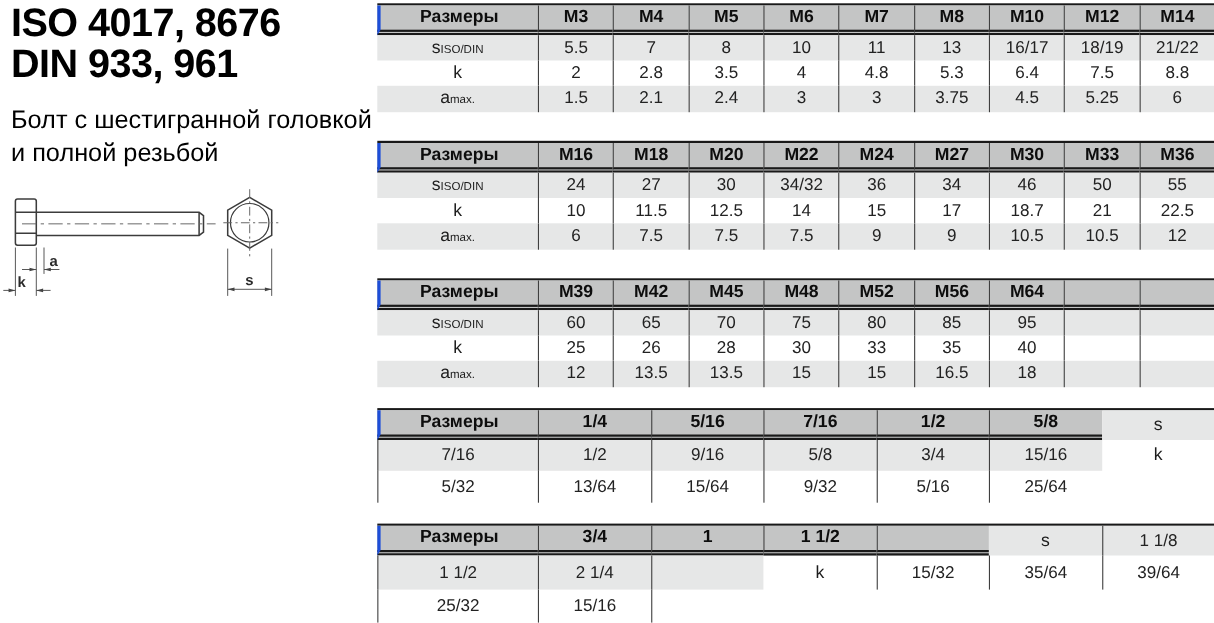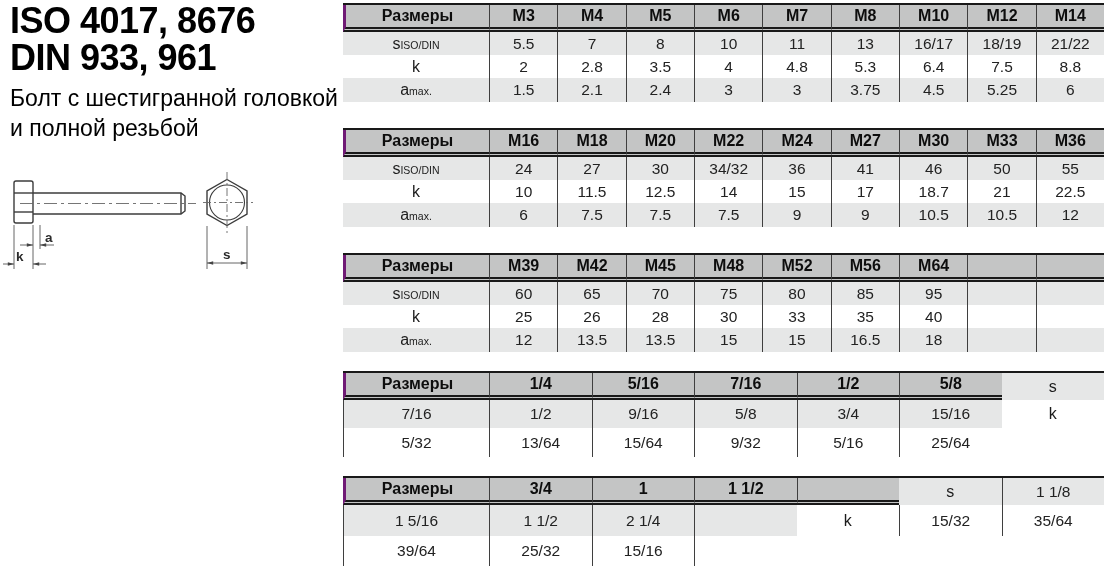--- a/index.html
+++ b/index.html
@@ -4,37 +4,37 @@
 <style>
   html,body{margin:0;padding:0}
   body{
     width:1104px;height:566px;position:relative;overflow:hidden;
     background:#ffffff;font-family:"Liberation Sans",sans-serif;
   }
   
   .brand{position:absolute;left:10px;top:2px;width:340px}
   .brand .big{font-size:36px;font-weight:bold;color:#000;line-height:37px;letter-spacing:-0.5px}
   .brand .sub{font-size:23px;color:#000;line-height:30px}
-  .brand .sub.first{margin-top:7px}
+  .brand .sub.first{margin-top:17px}
   
   .drawing{position:absolute;left:0;top:163px;width:300px;height:145px}
   
   .dtable{
     position:absolute;left:343px;width:761px;display:grid;
     border-top:2.5px solid #191919;background:#fff;
   }
   .g0{top:3px;  grid-template-rows:27px 23px 23px 24px}
   .g1{top:128px;grid-template-rows:27px 23px 23px 24px}
   .g2{top:253px;grid-template-rows:27px 23px 23px 24px}
   .g3{top:371px;grid-template-rows:27px 28px 29px}
   .g4{top:476px;grid-template-rows:27px 31px 30px}
   .c{display:flex;align-items:center;justify-content:center;white-space:pre}
   .hc{background:#c4c5c5;font-weight:bold;font-size:16px;color:#0d0d0d;
       border-bottom:5px double #191919}
-  .hl{border-left:3px solid #701a75}
+  .hl{border-left:3px solid #1d4ed8}
   .vs{border-left:1.6px solid #3f3f3f}
   .dc{font-size:15.5px;color:#222}
   .rl{font-size:16px;color:#1c1c1c}
   .sh{background:#e6e7e7}
   sub{font-size:10.5px;line-height:0;transform:translateY(1px)}
 </style>
 </head>
 <body>
 
 <div class="page">
@@ -142,21 +142,21 @@
       <div class="c hc vs">M27</div>
       <div class="c hc vs">M30</div>
       <div class="c hc vs">M33</div>
       <div class="c hc vs">M36</div>
       <div class="c dc sh rl"><span>s</span><sub>ISO/DIN</sub></div>
       <div class="c dc sh vs">24</div>
       <div class="c dc sh vs">27</div>
       <div class="c dc sh vs">30</div>
       <div class="c dc sh vs">34/32</div>
       <div class="c dc sh vs">36</div>
-      <div class="c dc sh vs">41</div>
+      <div class="c dc sh vs">34</div>
       <div class="c dc sh vs">46</div>
       <div class="c dc sh vs">50</div>
       <div class="c dc sh vs">55</div>
       <div class="c dc rl"><span>k</span></div>
       <div class="c dc vs">10</div>
       <div class="c dc vs">11.5</div>
       <div class="c dc vs">12.5</div>
       <div class="c dc vs">14</div>
       <div class="c dc vs">15</div>
       <div class="c dc vs">17</div>
@@ -239,21 +239,20 @@
       <div class="c dc vs">25/64</div>
     </div>
   <div class="dtable g4" style="grid-template-columns: 146px repeat(6, 1fr);">
       <div class="c hc hl">Размеры</div>
       <div class="c hc vs">3/4</div>
       <div class="c hc vs">1</div>
       <div class="c hc vs">1 1/2</div>
       <div class="c hc vs"></div>
       <div class="c dc sh rl"><span>s</span></div>
       <div class="c dc sh vs">1 1/8</div>
-      <div class="c dc sh vs">1 5/16</div>
       <div class="c dc sh vs">1 1/2</div>
       <div class="c dc sh vs">2 1/4</div>
       <div class="c dc sh vs"></div>
       <div class="c dc rl"><span>k</span></div>
       <div class="c dc vs">15/32</div>
       <div class="c dc vs">35/64</div>
       <div class="c dc vs">39/64</div>
       <div class="c dc vs">25/32</div>
       <div class="c dc vs">15/16</div>
       <div class="c dc vs"></div>

